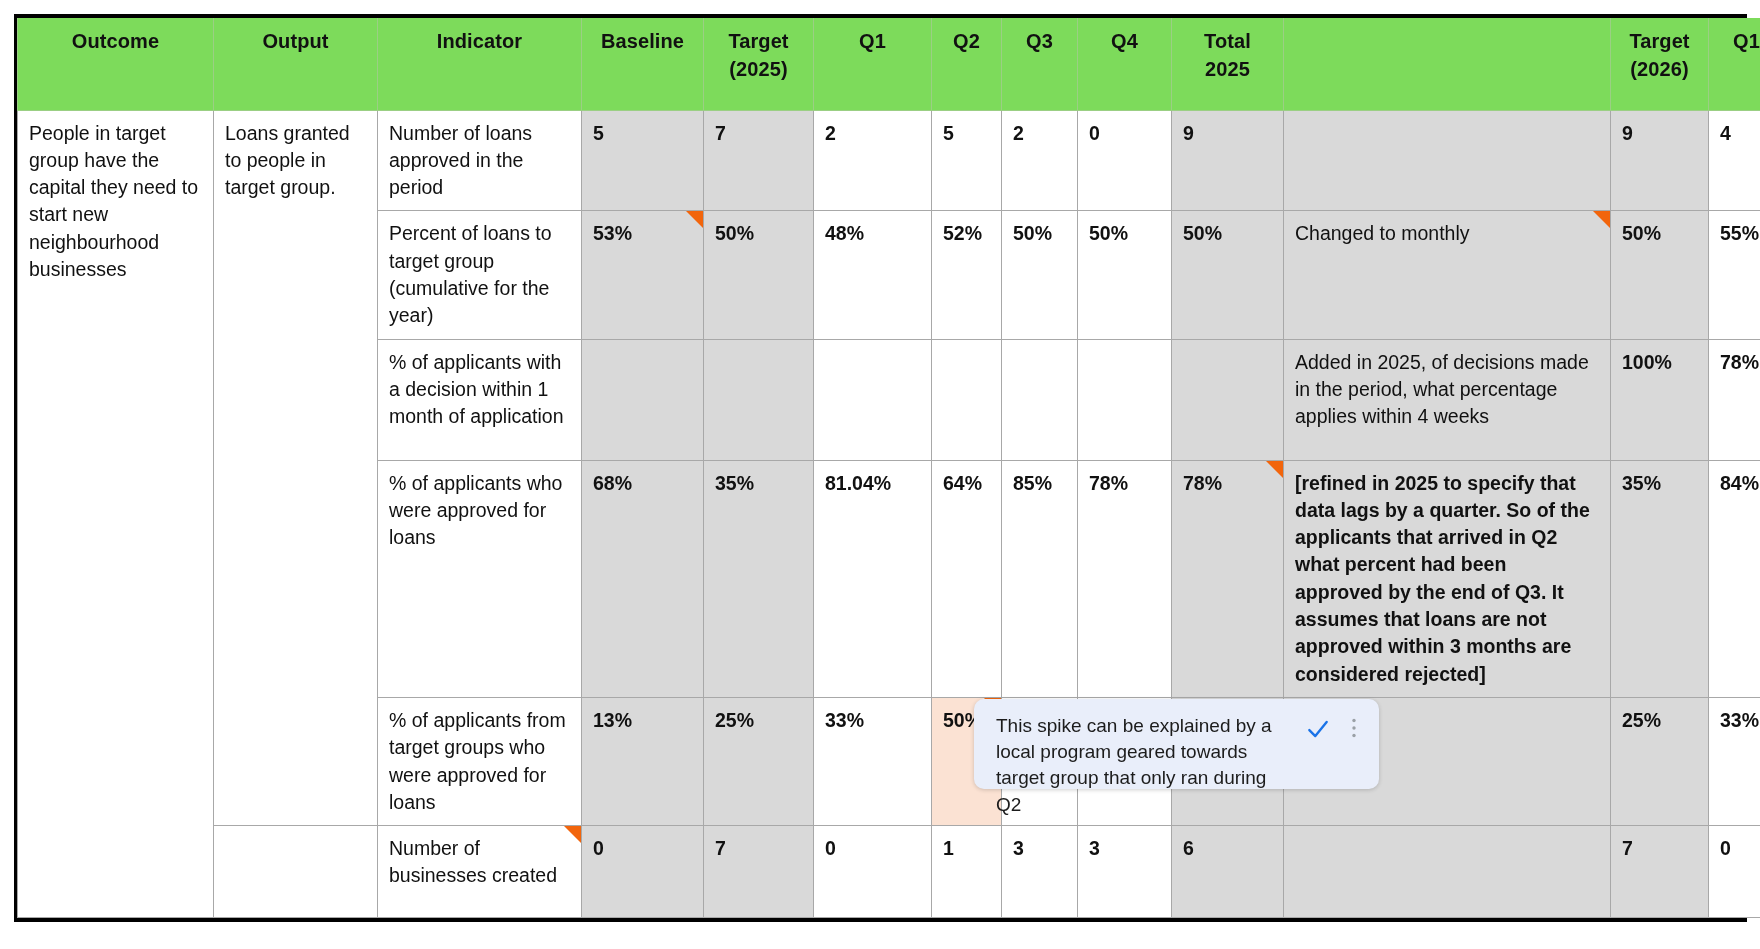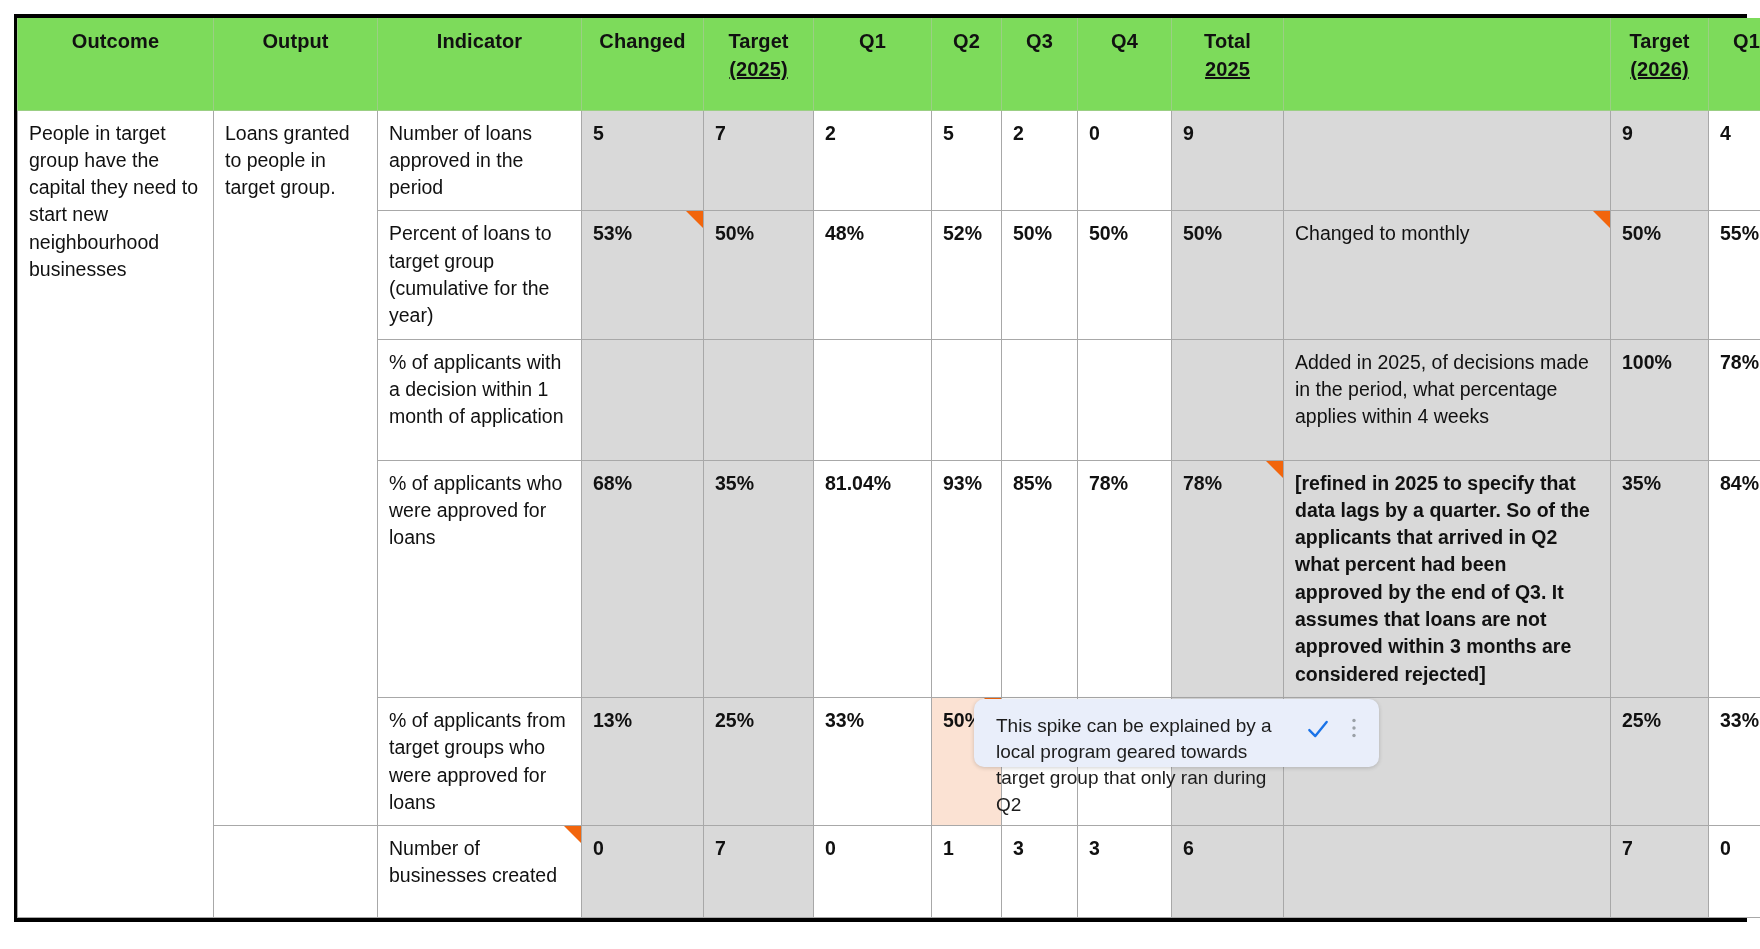--- a/index.html
+++ b/index.html
@@ -50,41 +50,41 @@
     vertical-align: top;
     border-color: #9bcf84;
     border-top: none;
     font-size: 20px;
     letter-spacing: 0.1px;
   }
   td.grey { background: #d9d9d9; }
   td.white { background: #ffffff; }
   td.peach { background: #fbe2d3; }
   td.val { font-weight: bold; }
-  .hdr-l2 { display: block; text-decoration: underline; }
+  .hdr-l2 { display: block; }
 
   
   .corner {
     position: absolute;
     top: 0;
     right: 0;
     width: 0;
     height: 0;
     border-top: 17px solid #f2650c;
     border-left: 17px solid transparent;
     pointer-events: none;
   }
 
   
   #comment-bubble {
     position: absolute;
     left: 974px;
     top: 699px;
     width: 405px;
-    height: 68px;
+    height: 90px;
     background: #e9eefa;
     border-radius: 10px;
     box-shadow: 0 1px 4px rgba(0,0,0,0.18);
     box-sizing: border-box;
     padding: 14px 16px 12px 22px;
     display: flex;
     align-items: flex-start;
     z-index: 40;
   }
   #comment-bubble .ctext {
@@ -135,21 +135,21 @@
           </th>
           <th>
             <span>Output</span>
             <span class="hdr-l2"></span>
           </th>
           <th>
             <span>Indicator</span>
             <span class="hdr-l2"></span>
           </th>
           <th>
-            <span>Changed</span>
+            <span>Baseline</span>
             <span class="hdr-l2"></span>
           </th>
           <th>
             <span>Target</span>
             <span class="hdr-l2">(2025)</span>
           </th>
           <th>
             <span>Q1</span>
             <span class="hdr-l2"></span>
           </th>
@@ -234,21 +234,21 @@
           <td class="grey">Added in 2025, of decisions made in the period, what percentage applies within 4 weeks</td>
           <td class="grey val">100%</td>
           <td class="white val">78%</td>
         </tr>
 
         <tr style="height:220px">
           <td class="white">% of applicants who were approved for loans</td>
           <td class="grey val">68%</td>
           <td class="grey val">35%</td>
           <td class="white val">81.04%</td>
-          <td class="white val">93%</td>
+          <td class="white val">64%</td>
           <td class="white val">85%</td>
           <td class="white val">78%</td>
           <td class="grey val">
             <span>78%</span>
             <span class="corner"></span>
           </td>
           <td class="grey">
             <span style="font-weight:bold">[refined in 2025 to specify that data lags by a quarter. So of the applicants that arrived in Q2 what percent had been approved by the end of Q3. It assumes that loans are not approved within 3 months are considered rejected]</span>
           </td>
           <td class="grey val">35%</td>

